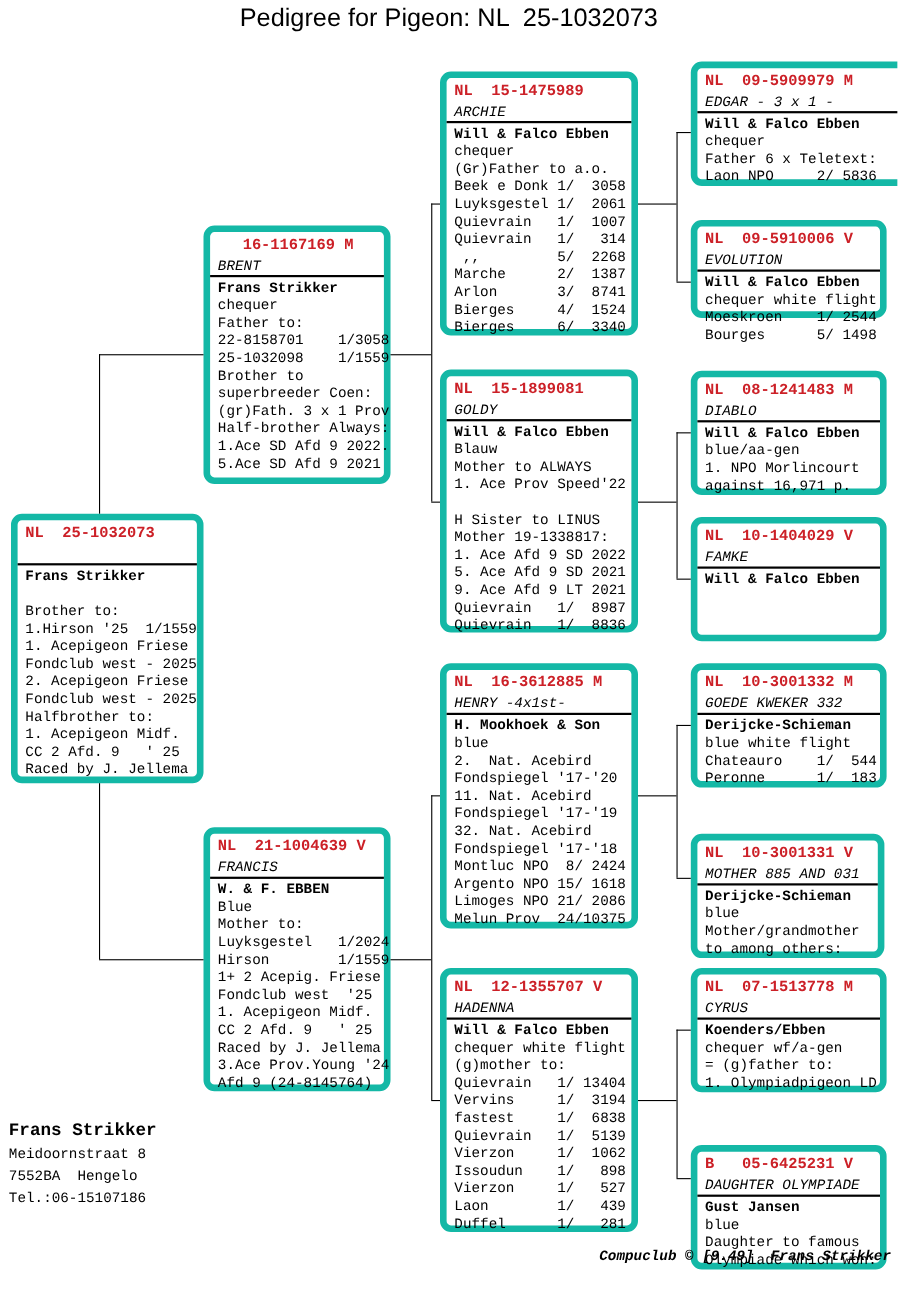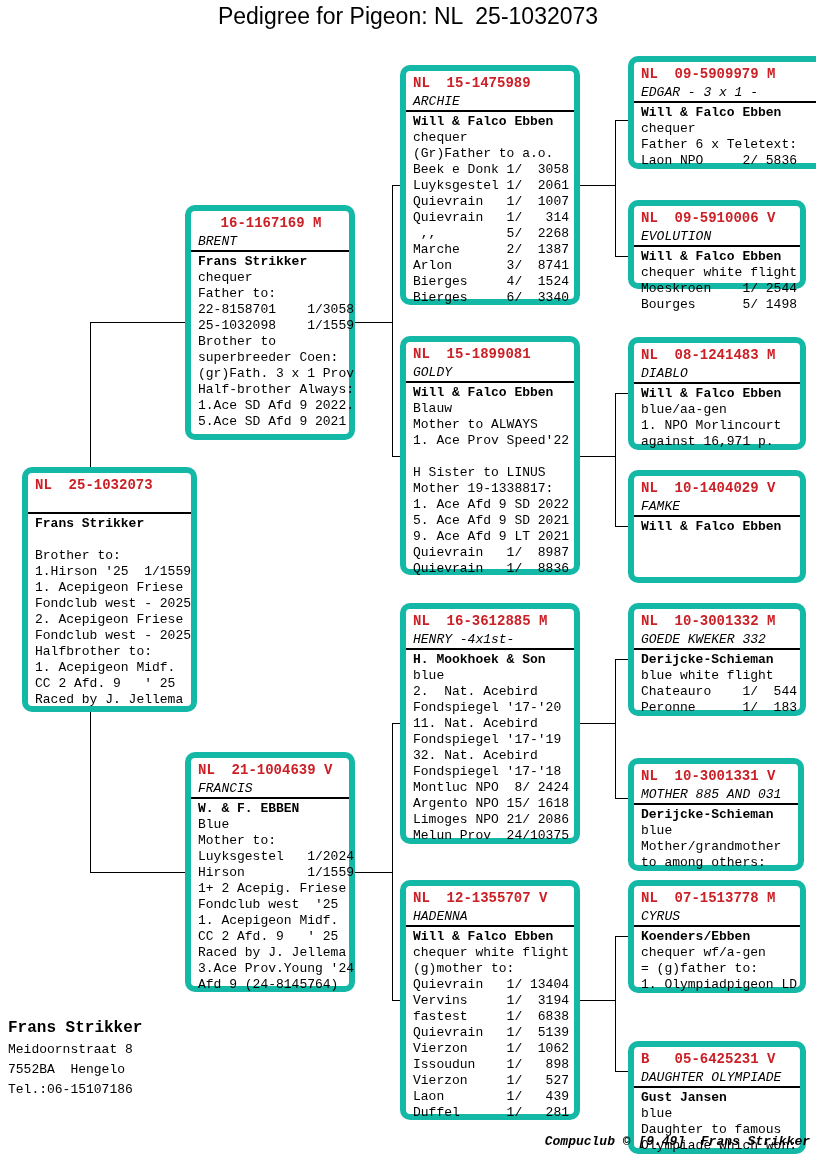--- a/index.html
+++ b/index.html
@@ -30,21 +30,21 @@
     font-size:13px; font-style:italic; font-weight:bold; white-space:pre;
   }
 </style>
 </head>
 <body>
 
 <div class="page">
 
   <div class="title">Pedigree for Pigeon: NL  25-1032073</div>
 
-  <div class="box" style="left:10px; top:467px; width:175px; height:245px;margin-left:12px;">
+  <div class="box" style="left:10px; top:467px; width:175px; height:245px;">
     <div class="hdr">NL  25-1032073</div>
     <div class="name"></div>
     <div class="rule"></div>
     <div class="breeder">Frans Strikker</div>
     <div>
         <div class="tline"> </div>
         <div class="tline">Brother to:</div>
         <div class="tline">1.Hirson '25  1/1559</div>
         <div class="tline">1. Acepigeon Friese</div>
         <div class="tline">Fondclub west - 2025</div>

